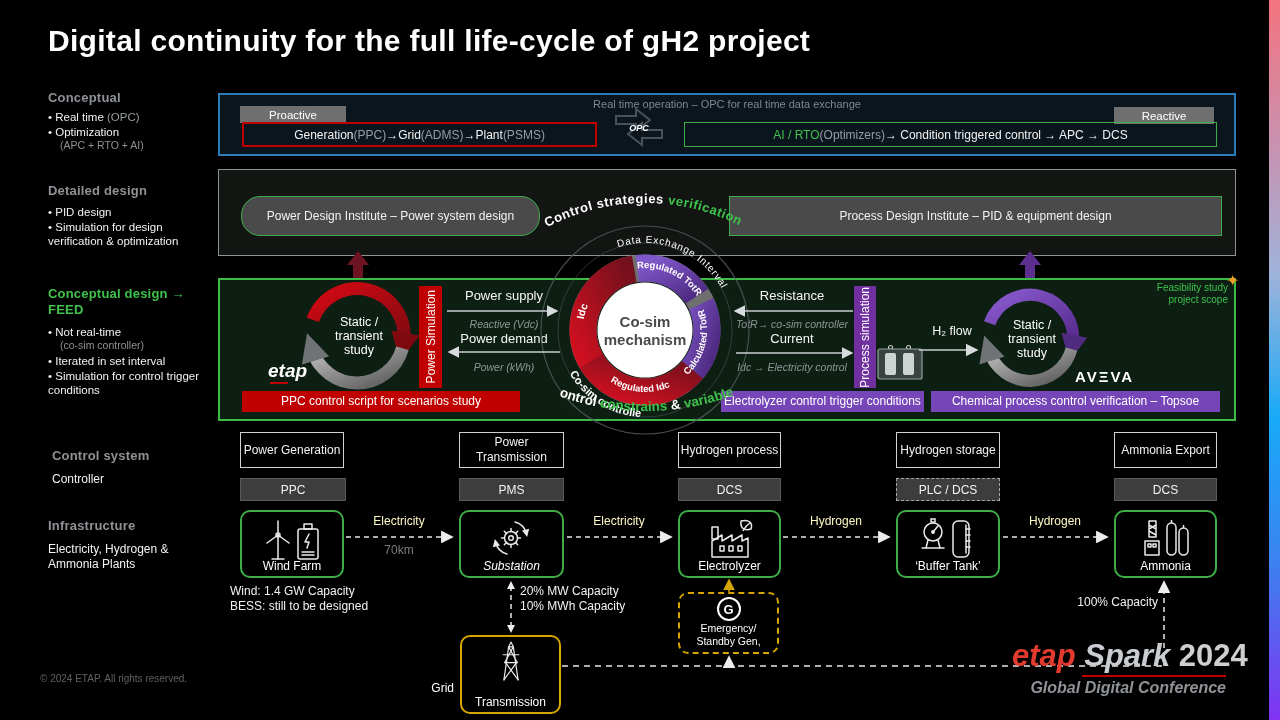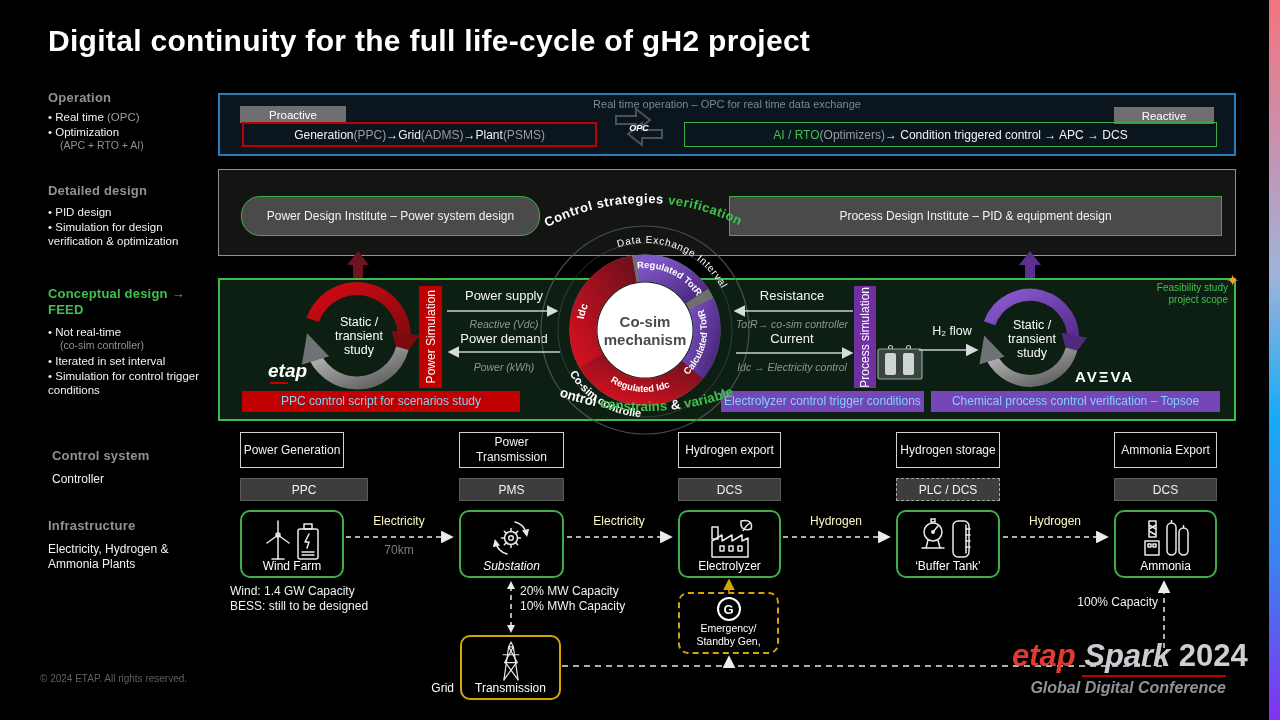--- a/index.html
+++ b/index.html
@@ -14,21 +14,21 @@
   .bul::before{content:"• ";}
   .sub{font-size:10.5px;color:#8e9296;line-height:13px;}
   .panel{box-sizing:border-box;}
   .btn{background:#6f6f6f;color:#fff;font-size:11.5px;display:flex;align-items:center;justify-content:center;}
   .chain{box-sizing:border-box;display:flex;align-items:center;justify-content:center;font-size:12px;white-space:nowrap;}
   .itbox{background:#4a4a4a;border:1px solid #3fae49;color:#f2f2f2;font-size:12px;display:flex;align-items:center;justify-content:center;}
   .vbar{display:flex;align-items:center;justify-content:center;}
   .vtext{writing-mode:vertical-rl;transform:rotate(180deg);color:#fff;font-size:12px;}
   .lbl13{font-size:13px;color:#f6f6f6;text-align:center;}
   .note-it{font-size:10.5px;color:#8f9598;font-style:italic;text-align:center;}
-  .banner{position:absolute;top:111px;height:21px;line-height:21px;text-align:center;color:#7dd3fc;font-size:12px;}
+  .banner{position:absolute;top:111px;height:21px;line-height:21px;text-align:center;color:#ffffff;font-size:12px;}
   .fn{position:absolute;top:432px;height:36px;border:1px solid #d2d2d2;color:#f2f2f2;font-size:12px;
       display:flex;align-items:center;justify-content:center;text-align:center;line-height:1.25;box-sizing:border-box;}
   .ctl{position:absolute;top:478px;height:23px;background:#3d3d3d;border:1px solid #5a5a5a;color:#f2f2f2;
       font-size:12px;display:flex;align-items:center;justify-content:center;box-sizing:border-box;}
   .node{position:absolute;top:510px;height:68px;border:2px solid #3fae49;border-radius:10px;box-sizing:border-box;}
   .nlabel{position:absolute;left:0;right:0;bottom:3px;text-align:center;color:#fff;font-size:12px;}
   .nicon{position:absolute;left:0;right:0;top:5px;display:flex;justify-content:center;}
   .flow{position:absolute;text-align:center;color:#fef9c3;font-size:12px;}
   .notes{position:absolute;color:#f2f2f2;font-size:12px;line-height:15px;}
   svg{display:block;}
@@ -82,21 +82,21 @@
   </defs>
 </svg>
 
 <div class="slide">
 
   <div class="abs" style="right:0;top:0;width:11px;height:720px;
        background:linear-gradient(180deg,#f4737e 0%,#c495b5 22%,#9fb3d9 38%,#18aaf8 58%,#3b82f0 78%,#8133f1 100%);"></div>
 
   <div class="abs" style="left:48px;top:24px;font-size:30px;font-weight:bold;color:#fff;letter-spacing:.3px;">Digital continuity for the full life-cycle of gH2 project</div>
 
-  <div class="abs head" style="left:48px;top:90px;">Operation</div>
+  <div class="abs head" style="left:48px;top:90px;">Conceptual</div>
   <div class="abs item bul" style="left:48px;top:110px;">
     <span>Real time </span><span class="gy">(OPC)</span>
   </div>
   <div class="abs item bul" style="left:48px;top:125px;">Optimization</div>
   <div class="abs sub" style="left:60px;top:139px;">(APC + RTO + AI)</div>
 
   <div class="abs head" style="left:48px;top:183px;">Detailed design</div>
   <div class="abs item bul" style="left:48px;top:205px;">PID design</div>
   <div class="abs item bul" style="left:48px;top:220px;width:168px;">Simulation for design verification &amp; optimization</div>
 
@@ -192,25 +192,25 @@
     </div>
     <div class="abs" style="left:1006px;top:-9px;color:#f0a028;font-size:16px;">✦</div>
 
     <div class="banner" style="left:22px;width:278px;background:#c00000;">PPC control script for scenarios study</div>
     <div class="banner" style="left:501px;width:203px;background:#7646b8;">Electrolyzer control trigger conditions</div>
     <div class="banner" style="left:711px;width:289px;background:#7646b8;">Chemical process control verification – Topsoe</div>
   </div>
 
   <div class="fn" style="left:240px;width:104px;">Power Generation</div>
   <div class="fn" style="left:459px;width:105px;">Power Transmission</div>
-  <div class="fn" style="left:678px;width:103px;">Hydrogen export</div>
+  <div class="fn" style="left:678px;width:103px;">Hydrogen process</div>
   <div class="fn" style="left:896px;width:104px;">Hydrogen storage</div>
   <div class="fn" style="left:1114px;width:103px;">Ammonia Export</div>
 
-  <div class="ctl" style="left:240px;width:128px;">PPC</div>
+  <div class="ctl" style="left:240px;width:106px;">PPC</div>
   <div class="ctl" style="left:459px;width:105px;">PMS</div>
   <div class="ctl" style="left:678px;width:103px;">DCS</div>
   <div class="ctl" style="left:896px;width:104px;border:1px dashed #a8a8a8;">PLC / DCS</div>
   <div class="ctl" style="left:1114px;width:103px;">DCS</div>
 
   <div class="node" style="left:240px;width:104px;">
     <div class="nicon">
       <svg width="68" height="46" viewBox="0 0 68 46" fill="none" stroke="#eaeaea" stroke-width="1.5" stroke-linecap="round" stroke-linejoin="round">
         <line x1="20" y1="42" x2="20" y2="18"></line>
           <line x1="20" y1="18" x2="20" y2="4"></line>
@@ -312,21 +312,21 @@
     <div>10% MWh Capacity</div>
   </div>
   <div class="notes" style="left:1066px;top:595px;width:92px;text-align:right;">100% Capacity</div>
 
   <div class="abs" style="left:678px;top:592px;width:101px;height:62px;border:2px dashed #d7a500;border-radius:10px;box-sizing:border-box;text-align:center;">
     <div style="width:24px;height:24px;border:2px solid #fff;border-radius:50%;margin:3px auto 1px;color:#fff;font-weight:bold;font-size:13px;line-height:21px;box-sizing:border-box;">G</div>
     <div style="color:#fff;font-size:10.5px;line-height:12.5px;">Emergency/</div>
     <div style="color:#fff;font-size:10.5px;line-height:12.5px;">Standby Gen,</div>
   </div>
 
-  <div class="abs" style="left:460px;top:635px;width:101px;height:65px;border:2px solid #d7a500;border-radius:10px;box-sizing:border-box;">
+  <div class="abs" style="left:460px;top:635px;width:101px;height:79px;border:2px solid #d7a500;border-radius:10px;box-sizing:border-box;">
     <div class="nicon" style="top:2px;">
       <svg width="44" height="44" viewBox="0 0 44 56" fill="none" stroke="#eaeaea" stroke-width="1.5" stroke-linecap="round">
         <path d="M13 52 L19 10 M31 52 L25 10 M19 10 H25 M22 4 L19 10 M22 4 L25 10"></path>
         <path d="M12 20 H32 M14 30 H30"></path>
         <path d="M19 10 L30 30 M25 10 L14 30 M15 30 L31 52 M29 30 L13 52"></path>
       </svg>
     </div>
     <div class="nlabel">Transmission</div>
   </div>
   <div class="abs" style="left:414px;top:681px;width:40px;text-align:right;color:#fff;font-size:12px;">Grid</div>

